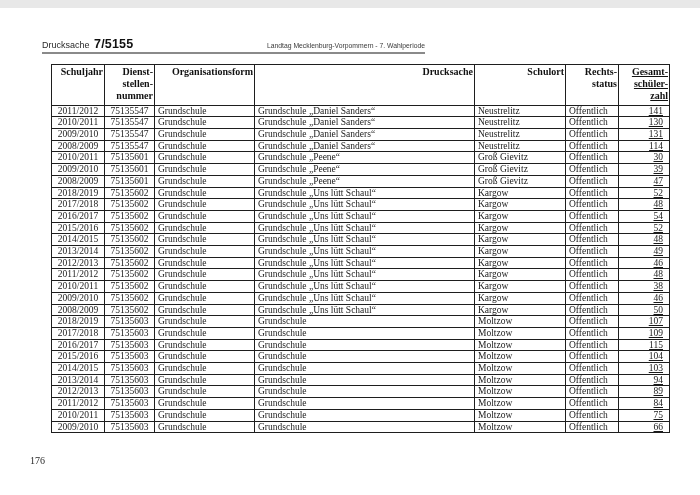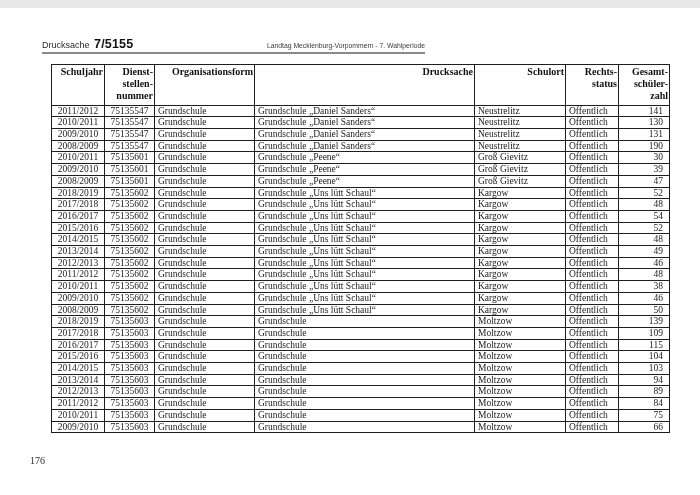--- a/index.html
+++ b/index.html
@@ -64,21 +64,21 @@
     padding: 0 3px;
     vertical-align: middle;
   }
   
   .school-table .w0 { width: 50px; }
   .school-table .w1 { width: 47px; }
   .school-table .w2 { width: 97px; }
   .school-table .w3 { width: 217px; }
   .school-table .w4 { width: 88px; }
   .school-table .w5 { width: 50px; }
-  .school-table .w6 { width: 48px; }
+  .school-table .w6 { width: 48px; text-decoration: underline; }
   
   .school-table td.c0, .school-table td.c1 { text-align: center; padding: 0 1px; }
   .school-table td.c2, .school-table td.c3, .school-table td.c4, .school-table td.c5 { text-align: left; }
   .school-table td.c6 { text-align: right; padding-right: 6px; }
   .page-number {
     position: absolute;
     left: 30px;
     top: 447px;
     font-size: 10px;
     color: #2a2a2a;
@@ -139,21 +139,21 @@
           <td class="c5 w5">Öffentlich</td>
           <td class="c6 w6">131</td>
         </tr>
         <tr>
           <td class="c0 w0">2008/2009</td>
           <td class="c1 w1">75135547</td>
           <td class="c2 w2">Grundschule</td>
           <td class="c3 w3">Grundschule „Daniel Sanders“</td>
           <td class="c4 w4">Neustrelitz</td>
           <td class="c5 w5">Öffentlich</td>
-          <td class="c6 w6">190</td>
+          <td class="c6 w6">114</td>
         </tr>
         <tr>
           <td class="c0 w0">2010/2011</td>
           <td class="c1 w1">75135601</td>
           <td class="c2 w2">Grundschule</td>
           <td class="c3 w3">Grundschule „Peene“</td>
           <td class="c4 w4">Groß Gievitz</td>
           <td class="c5 w5">Öffentlich</td>
           <td class="c6 w6">30</td>
         </tr>
@@ -274,21 +274,21 @@
           <td class="c5 w5">Öffentlich</td>
           <td class="c6 w6">50</td>
         </tr>
         <tr>
           <td class="c0 w0">2018/2019</td>
           <td class="c1 w1">75135603</td>
           <td class="c2 w2">Grundschule</td>
           <td class="c3 w3">Grundschule</td>
           <td class="c4 w4">Moltzow</td>
           <td class="c5 w5">Öffentlich</td>
-          <td class="c6 w6">139</td>
+          <td class="c6 w6">107</td>
         </tr>
         <tr>
           <td class="c0 w0">2017/2018</td>
           <td class="c1 w1">75135603</td>
           <td class="c2 w2">Grundschule</td>
           <td class="c3 w3">Grundschule</td>
           <td class="c4 w4">Moltzow</td>
           <td class="c5 w5">Öffentlich</td>
           <td class="c6 w6">109</td>
         </tr>

